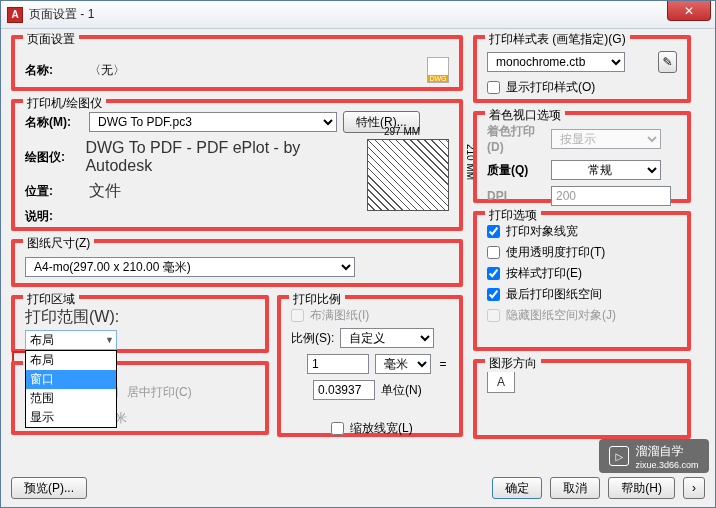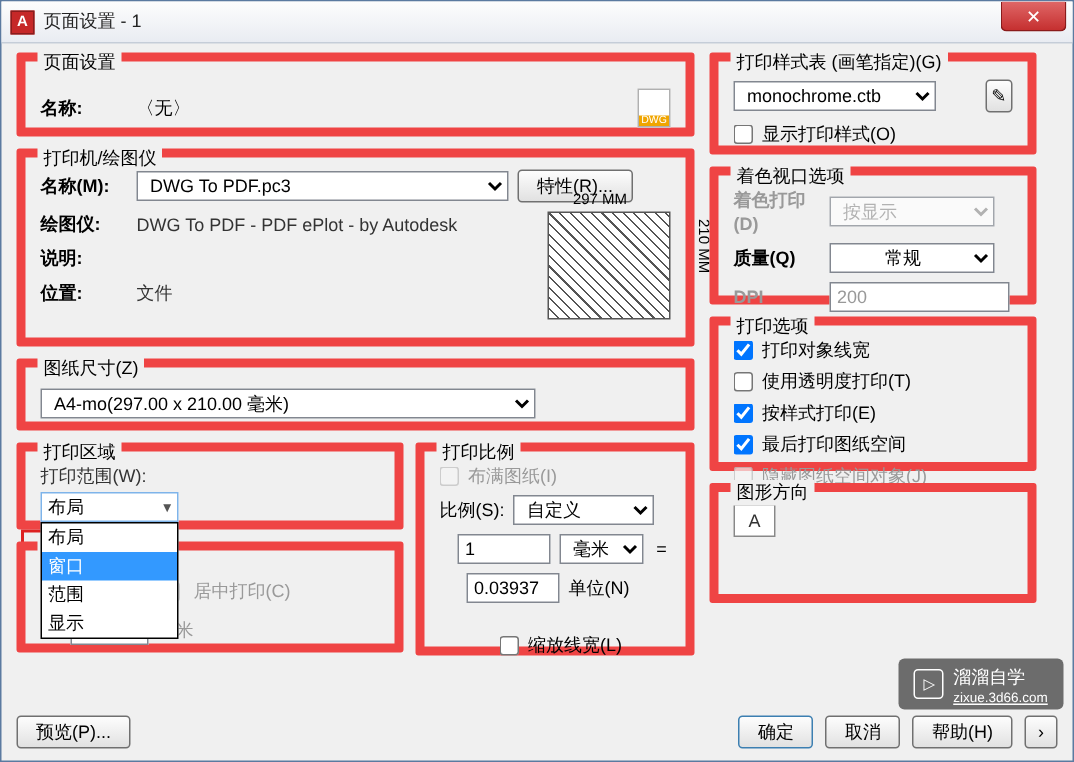--- a/index.html
+++ b/index.html
@@ -5,21 +5,21 @@
 * { box-sizing: border-box; font-family: "Microsoft YaHei", SimSun, Arial, sans-serif; font-size: 12px; }
 body { margin: 0; background: #eef2f7; width: 716px; height: 508px; position: relative; overflow: hidden; }
 .window { border: 1px solid #5b7aa0; width: 716px; height: 508px; background: #f0f0f0; position: relative; }
 .titlebar { height: 28px; background: linear-gradient(to bottom, #fdfdfd, #e9ecf2); border-bottom: 1px solid #c5cdd8; display: flex; align-items: center; padding: 0 6px; }
 .titlebar .icon { width: 16px; height: 16px; background: #c62828; border: 1px solid #8a1c1c; display: flex; align-items: center; justify-content: center; color: #fff; font-size: 10px; font-weight: bold; }
 .titlebar .title { margin-left: 6px; color: #222; }
 .close-btn { position: absolute; right: 4px; top: 0; width: 44px; height: 20px; background: linear-gradient(to bottom,#e06767,#c53030); border: 1px solid #8a1b1b; border-top: none; border-radius: 0 0 4px 4px; color: #fff; display:flex;align-items:center;justify-content:center;font-size:11px; }
 .content { padding: 6px 10px 6px 10px; display: flex; gap: 10px; }
 .left-col { width: 452px; }
 .right-col { width: 218px; }
-.group { border: 6px solid #ef4444; border-radius: 2px; padding: 8px 10px 10px; margin-bottom: 8px; position: relative; background: #f0f0f0; }
+.group { border: 4px solid #ef4444; border-radius: 2px; padding: 8px 10px 10px; margin-bottom: 8px; position: relative; background: #f0f0f0; }
 .group > .gtitle { position: absolute; top: -8px; left: 8px; background: #f0f0f0; padding: 0 4px; }
 .row { display: flex; align-items: center; margin-bottom: 6px; gap: 6px; }
 .lbl { width: 58px; font-weight: bold; }
 select, input[type=text] { border: 1px solid #828790; background: #fff; height: 20px; padding: 0 4px; }
 input[type=text] { height: 20px; }
 .btn { border: 1px solid #707070; background: linear-gradient(to bottom,#fdfdfd,#e1e1e1); height: 22px; padding: 0 12px; border-radius: 3px; cursor: pointer; }
 .dwg-badge { width: 22px; height: 26px; background: #fff; border: 1px solid #b0b0b0; position: relative; }
 .dwg-badge::after { content: 'DWG'; position: absolute; bottom: 0; left: 0; right: 0; background: #f0a500; color: #fff; font-size: 7px; text-align: center; }
 .paper-preview { border: 1px solid #555; width: 82px; height: 72px; background: repeating-linear-gradient(45deg,#fff,#fff 4px,#555 4px,#555 5px); position: relative; margin-left: 8px; }
 .paper-preview .dim-top { position:absolute; top:-14px; left:0; right:12px; text-align:center; font-size:10px; }
@@ -32,21 +32,21 @@
 .area-list { position:absolute; top:19px; left:-1px; border:1px solid #000; background:#fff; width:92px; z-index:10; }
 .area-list .opt { padding:1px 4px; }
 .area-list .opt.sel { background:#3399ff; color:#fff; }
 .red-box { position:absolute; border:2px solid #d22; }
 .orient-icon { width: 28px; height: 22px; border:1px solid #888; background:#fff; display:flex;align-items:center;justify-content:center; color:#333; font-size:14px; }
 .bottom-bar { position:absolute; bottom:8px; left:10px; right:10px; display:flex; justify-content:space-between; align-items:center; }
 .bottom-bar .right-btns { display:flex; gap:8px; align-items:center; }
 .expand-arrow { width:22px; height:22px; border:1px solid #707070; border-radius:3px; background:linear-gradient(to bottom,#fdfdfd,#e1e1e1); display:flex;align-items:center;justify-content:center; }
 .watermark { position:absolute; right:6px; bottom:34px; width:110px; height:34px; background: rgba(0,0,0,0.55); border-radius:4px; color:#fff; display:flex; align-items:center; justify-content:center; font-size:11px; gap:6px; }
 .watermark .play { width:20px; height:20px; border:1.5px solid #fff; border-radius:3px; display:flex;align-items:center;justify-content:center; font-size:10px; }
-.small-txt { font-size:12px; color:#333; }
+.small-txt { font-size:16px; color:#333; }
 .disabled { color:#999; }
 </style>
 </head>
 <body>
 
 <div class="window">
   <div class="titlebar">
     <div class="icon">A</div>
     <span class="title">页面设置 - 1</span>
     <div class="close-btn">
@@ -74,25 +74,25 @@
           <select style="width:248px;"><option>DWG To PDF.pc3</option></select>
           <button class="btn">特性(R)...</button>
         </div>
         <div style="display:flex; gap:6px;">
           <div style="flex:1;">
             <div class="row">
                 <span class="lbl">绘图仪:</span>
                 <span class="small-txt">DWG To PDF - PDF ePlot - by Autodesk</span>
               </div>
             <div class="row">
-                <span class="lbl">说明:</span>
-              </div>
-            <div class="row">
                 <span class="lbl">位置:</span>
                 <span class="small-txt">文件</span>
+              </div>
+            <div class="row">
+                <span class="lbl">说明:</span>
               </div>
           </div>
           <div class="paper-preview">
             <div class="dim-top">297 MM</div>
             <div class="dim-right">210 MM</div>
           </div>
         </div>
       </div>
 
       <div class="group" style="height:48px;">
@@ -186,21 +186,21 @@
         <div class="row">
             <span class="lbl">质量(Q)</span>
             <select style="width:110px;text-align:center;"><option>常规</option></select>
           </div>
         <div class="row">
             <span class="lbl disabled">DPI</span>
             <input type="text" disabled="" style="width: 120px; color: rgb(153, 153, 153);" value="200">
           </div>
       </div>
 
-      <div class="group" style="height:103px;">
+      <div class="group" style="height:140px;">
         <span class="gtitle">打印选项</span>
         <div class="checkbox-row">
             <input type="checkbox" checked="" style="">
             <span>打印对象线宽</span>
           </div>
         <div class="checkbox-row">
             <input type="checkbox" style="">
             <span>使用透明度打印(T)</span>
           </div>
         <div class="checkbox-row">
@@ -237,16 +237,16 @@
       <div class="expand-arrow">
           <span>›</span>
         </div>
     </div>
   </div>
 
   <div class="watermark">
     <div class="play">▷</div>
     <div>
       <div>溜溜自学</div>
-      <div style="font-size:9px;text-decoration:underline;">zixue.3d66.com</div>
+      <div style="font-size:9px;">zixue.3d66.com</div>
     </div>
   </div>
 </div>
 
 </body></html>

